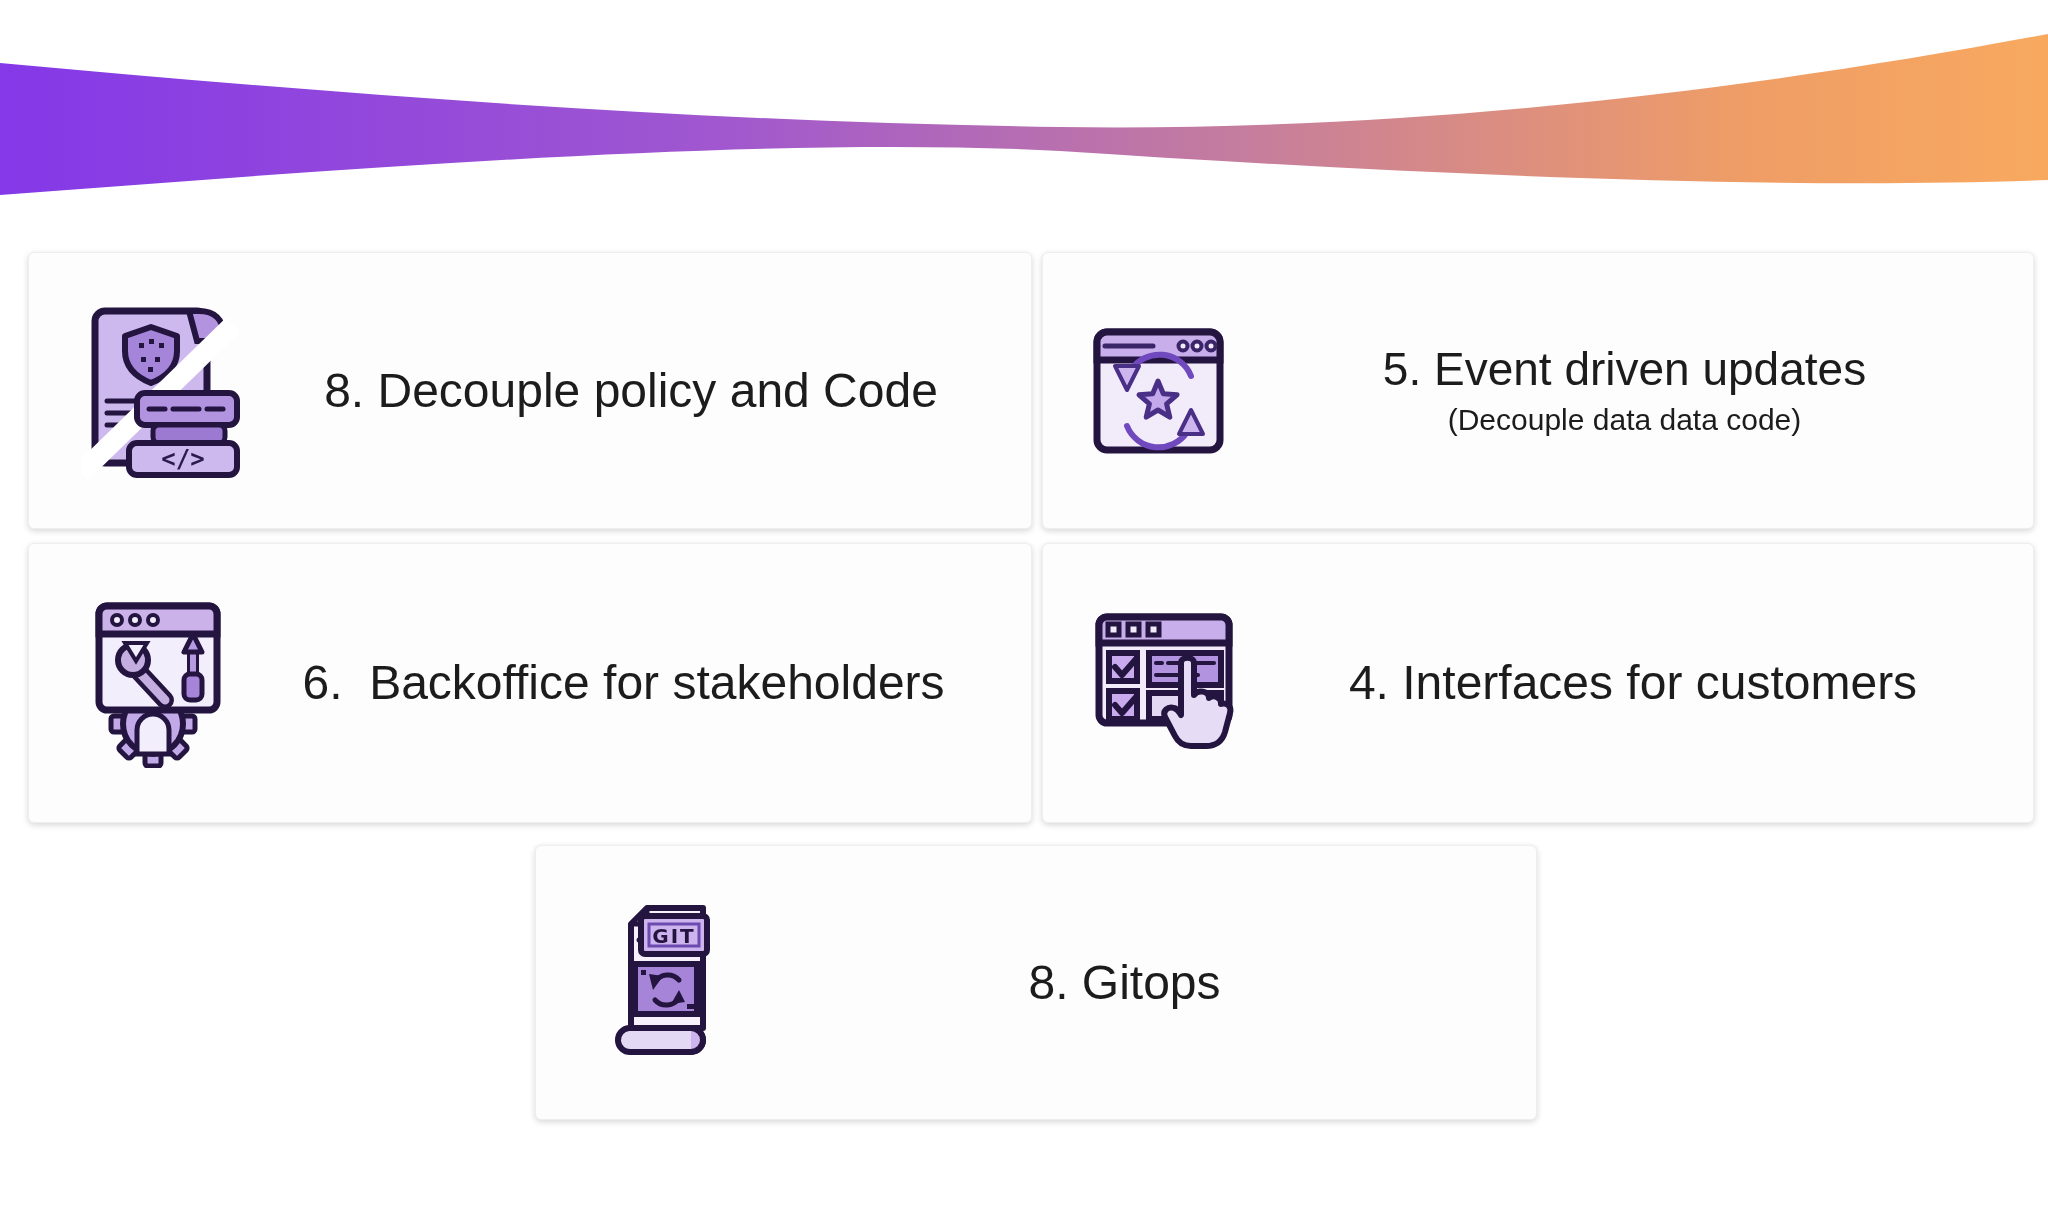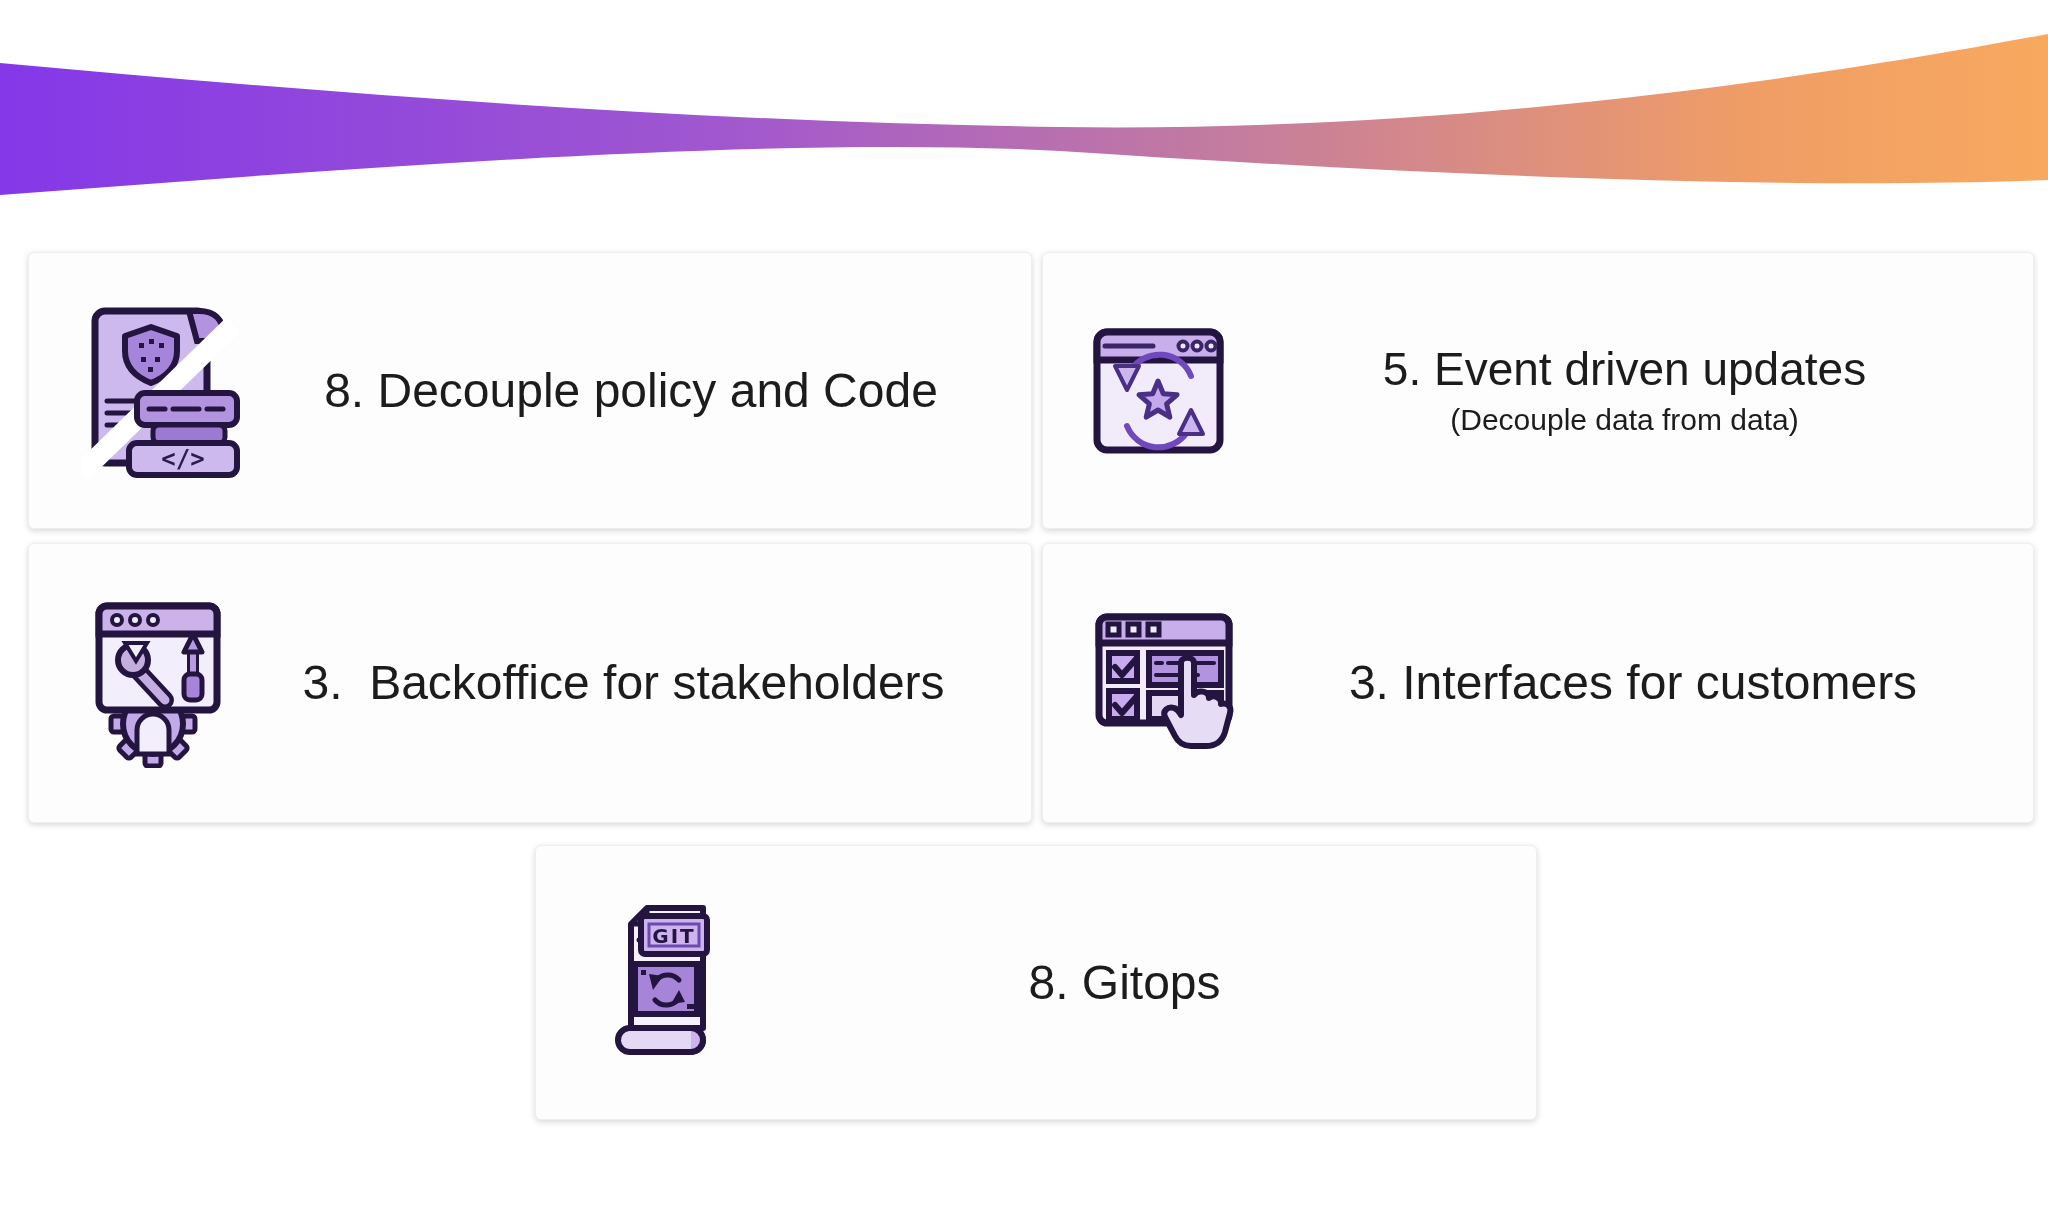--- a/index.html
+++ b/index.html
@@ -92,21 +92,21 @@
         </g>
         <path d="M100,50 A34,34 0 0 0 40,44" fill="none" stroke="#6f49bd" stroke-width="6" stroke-linecap="round"></path>
         <polygon points="24,40 48,40 36,64" fill="#cdb6ee" stroke="#4a2f86" stroke-width="4" stroke-linejoin="round"></polygon>
         <path d="M36,100 A34,34 0 0 0 96,106" fill="none" stroke="#6f49bd" stroke-width="6" stroke-linecap="round"></path>
         <polygon points="88,108 112,108 100,84" fill="#cdb6ee" stroke="#4a2f86" stroke-width="4" stroke-linejoin="round"></polygon>
         <path d="M67,55 L72.3,67.7 L86,68.8 L75.6,77.8 L78.8,91.2 L67,84 L55.2,91.2 L58.4,77.8 L48,68.8 L61.7,67.7 Z" fill="#c4a8ec" stroke="#4a2f86" stroke-width="5" stroke-linejoin="round"></path>
       </svg>
     </span>
     <div class="card-text">
       <div class="card-title" style="font-size:46px;">5. Event driven updates</div>
-      <div class="card-subtitle">(Decouple data from data)</div>
+      <div class="card-subtitle">(Decouple data data code)</div>
     </div>
   </div>
 
   <div class="card" id="card3">
     <span class="card-icon">
       <svg width="135" height="170" viewBox="0 0 135 170">
         <g transform="translate(62,126)">
           <g fill="#c2a9e8" stroke="#241440" stroke-width="5">
             <rect x="-8" y="-42" width="16" height="16" rx="3" transform="rotate(0)"></rect>
             <rect x="-8" y="-42" width="16" height="16" rx="3" transform="rotate(45)"></rect>
@@ -131,21 +131,21 @@
         <path d="M48,74 L74,102" stroke="#c4addf" stroke-width="9" stroke-linecap="round"></path>
         <circle cx="42" cy="62" r="15" fill="#c4addf" stroke="#241440" stroke-width="6"></circle>
         <polygon points="34,45 56,45 45,63" fill="#f3eefb" stroke="#241440" stroke-width="4"></polygon>
         <path d="M102,52 V78" stroke="#241440" stroke-width="12" stroke-linecap="round"></path>
         <path d="M102,54 V76" stroke="#b79be2" stroke-width="6" stroke-linecap="round"></path>
         <polygon points="93,54 111,54 102,36" fill="#b79be2" stroke="#241440" stroke-width="5" stroke-linejoin="round"></polygon>
         <rect x="93" y="76" width="18" height="26" rx="6" fill="#a685d8" stroke="#241440" stroke-width="5"></rect>
       </svg>
     </span>
     <div class="card-text">
-      <div class="card-title">3.  Backoffice for stakeholders</div>
+      <div class="card-title">6.  Backoffice for stakeholders</div>
     </div>
   </div>
 
   <div class="card" id="card4">
     <span class="card-icon">
       <svg width="150" height="145" viewBox="0 0 150 145">
         <rect x="6" y="6" width="130" height="106" rx="8" fill="#f1ebfa" stroke="#241440" stroke-width="7"></rect>
         <path d="M14,6 h114 a8,8 0 0 1 8,8 v18 H6 V14 a8,8 0 0 1 8,-8 z" fill="#c8aeea" stroke="#241440" stroke-width="7"></path>
         <g fill="#f1ebfa" stroke="#241440" stroke-width="5">
           <rect x="15" y="13" width="11" height="11"></rect>
@@ -160,21 +160,21 @@
         <g stroke="#241440" stroke-width="4" stroke-linecap="round">
           <path d="M63,52 h6"></path>
             <path d="M75,52 h46"></path>
             <path d="M63,64 h42"></path>
         </g>
         <rect x="56" y="82" width="72" height="26" fill="#e2d8f4" stroke="#241440" stroke-width="6"></rect>
         <path d="M88,52 c0,-7 13,-7 13,0 v32 c4,-6 15,-4 15,3 c5,-4 13,0 12,6 c6,-2 11,3 9,9 l-5,19 c-3,10 -10,14 -19,14 h-15 c-8,0 -13,-4 -16,-10 l-10,-19 c-3,-6 3,-11 9,-9 c4,1 5,4 7,7 z" fill="#e6dcf6" stroke="#241440" stroke-width="6" stroke-linejoin="round"></path>
       </svg>
     </span>
     <div class="card-text">
-      <div class="card-title">3. Interfaces for customers</div>
+      <div class="card-title">4. Interfaces for customers</div>
     </div>
   </div>
 
   <div class="card" id="card5">
     <span class="card-icon">
       <svg width="110" height="165" viewBox="0 0 110 165">
         <path d="M34,8 H90 V128 H18 V24 Z" fill="#f6f1fc" stroke="#241440" stroke-width="6" stroke-linejoin="round"></path>
         <path d="M34,8 L18,24 H34 Z" fill="#d9c9f0" stroke="#241440" stroke-width="5" stroke-linejoin="round"></path>
         <circle cx="26" cy="40" r="2.5" fill="#241440"></circle>
           <circle cx="33" cy="50" r="2.5" fill="#241440"></circle>

